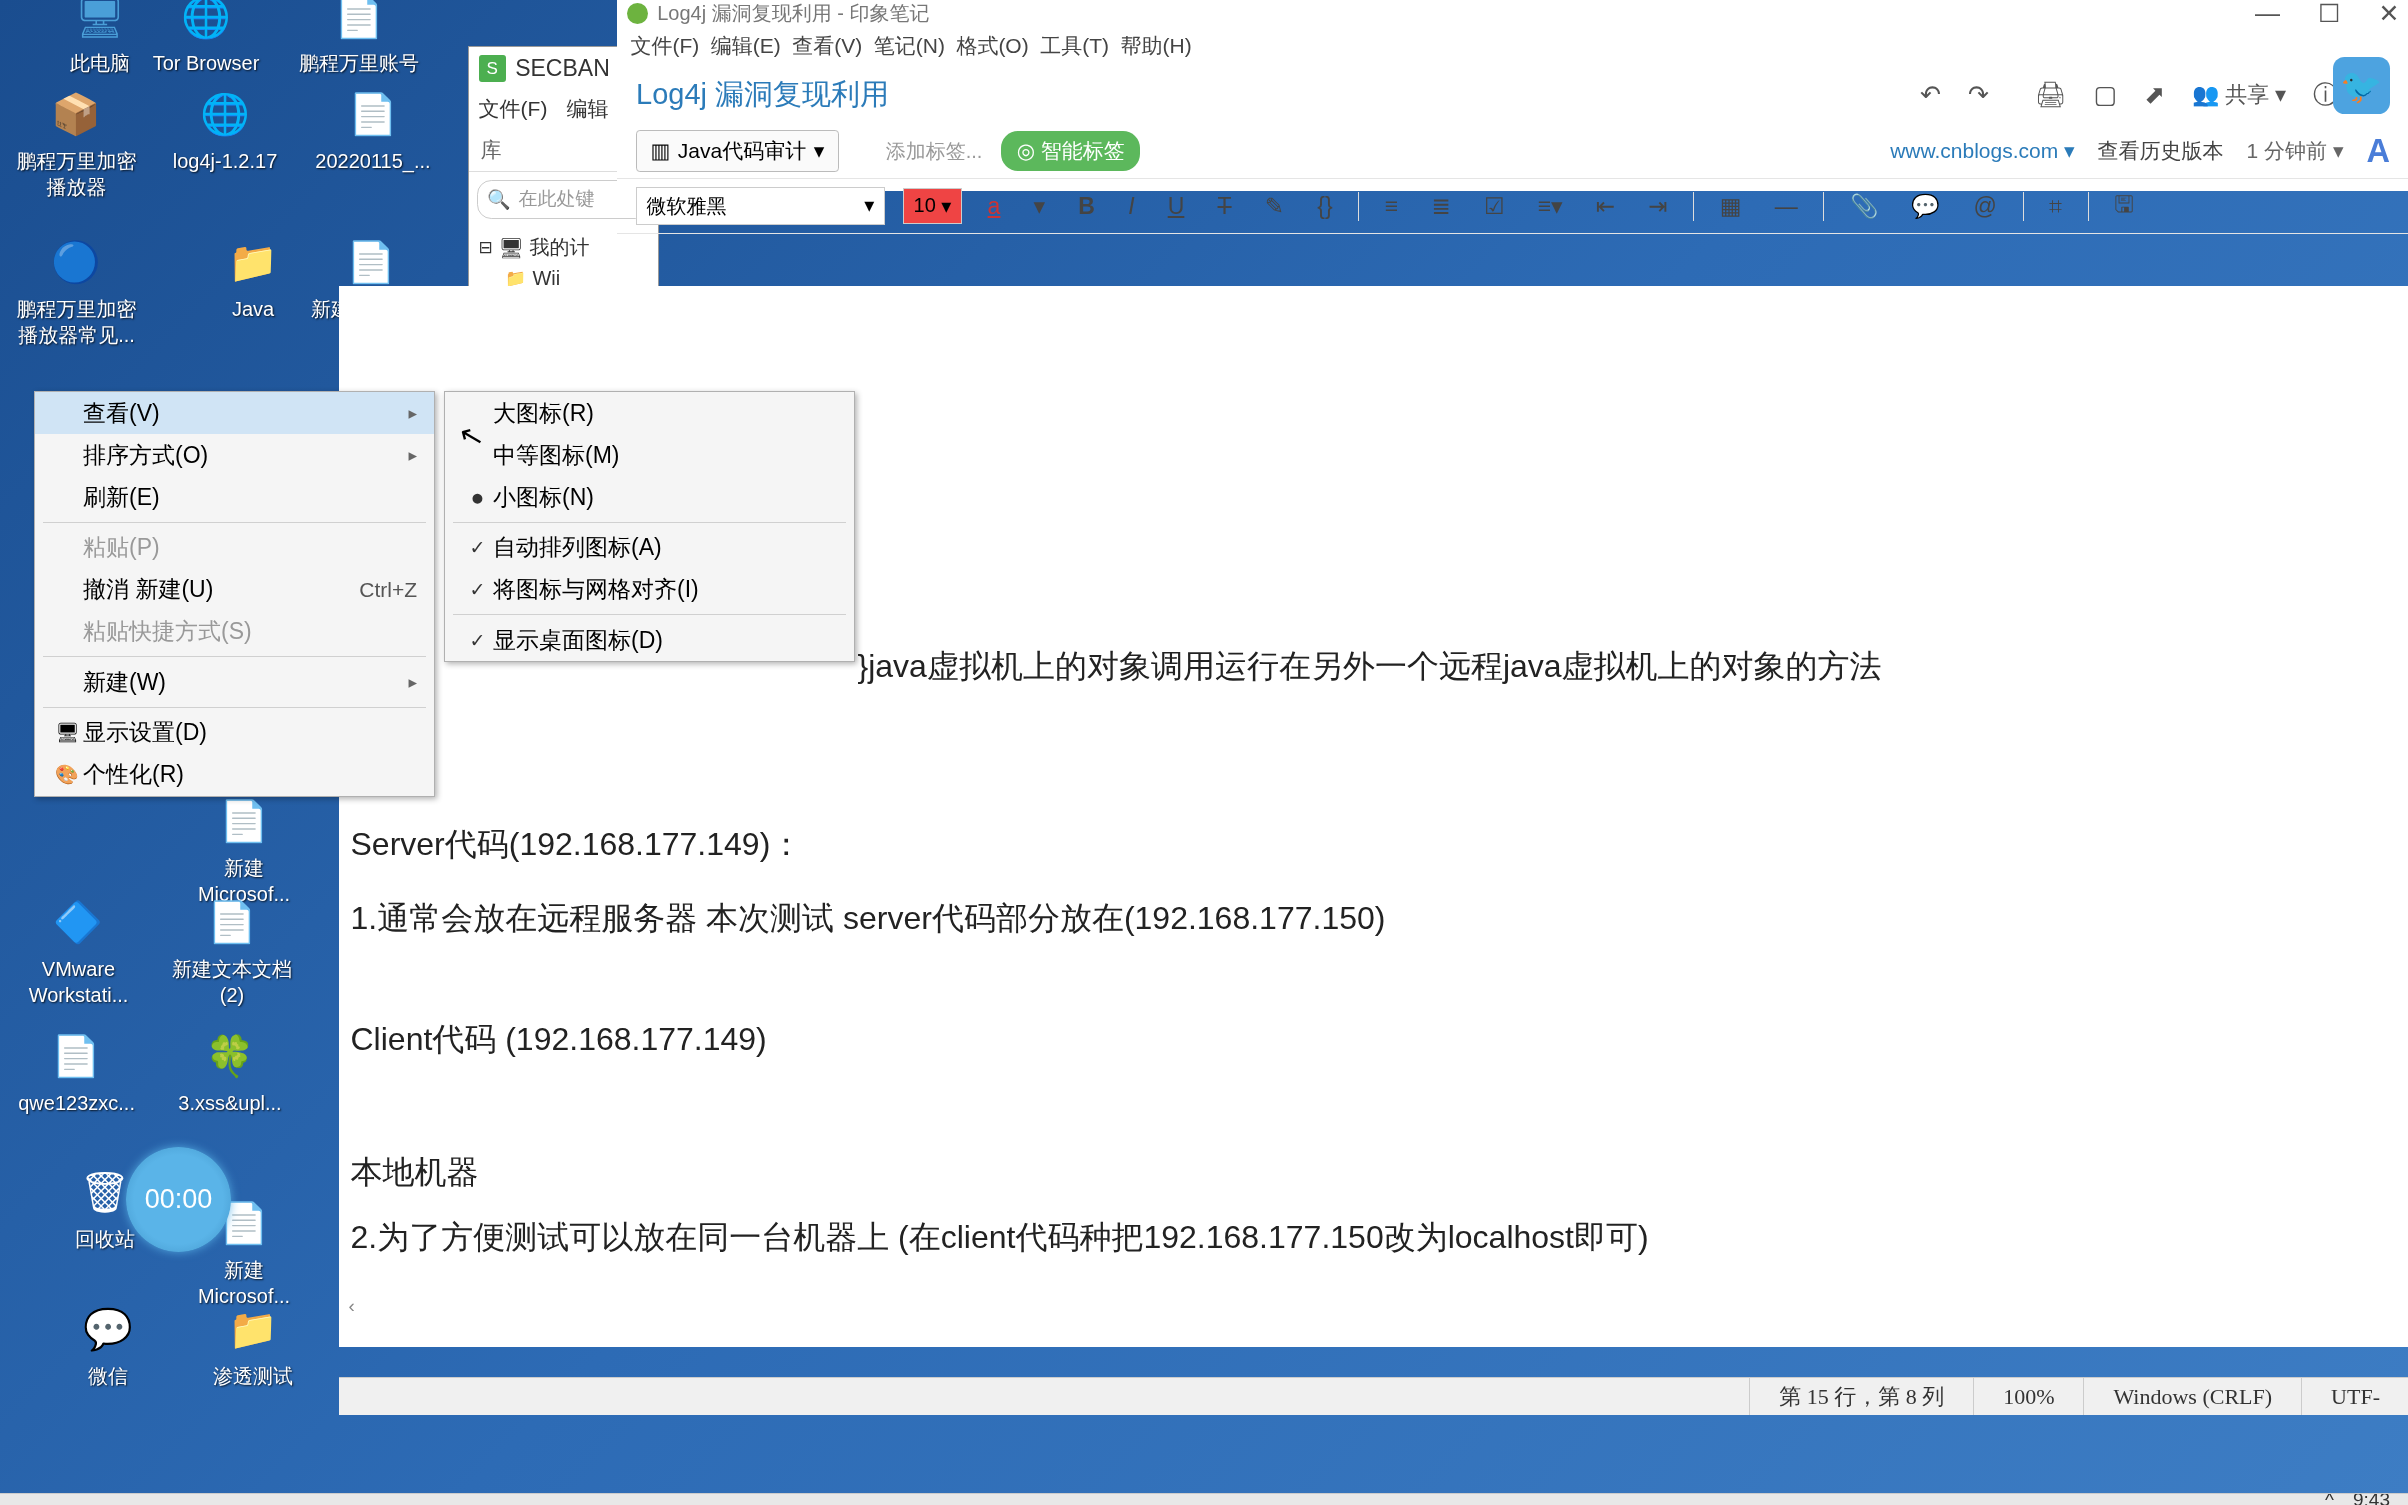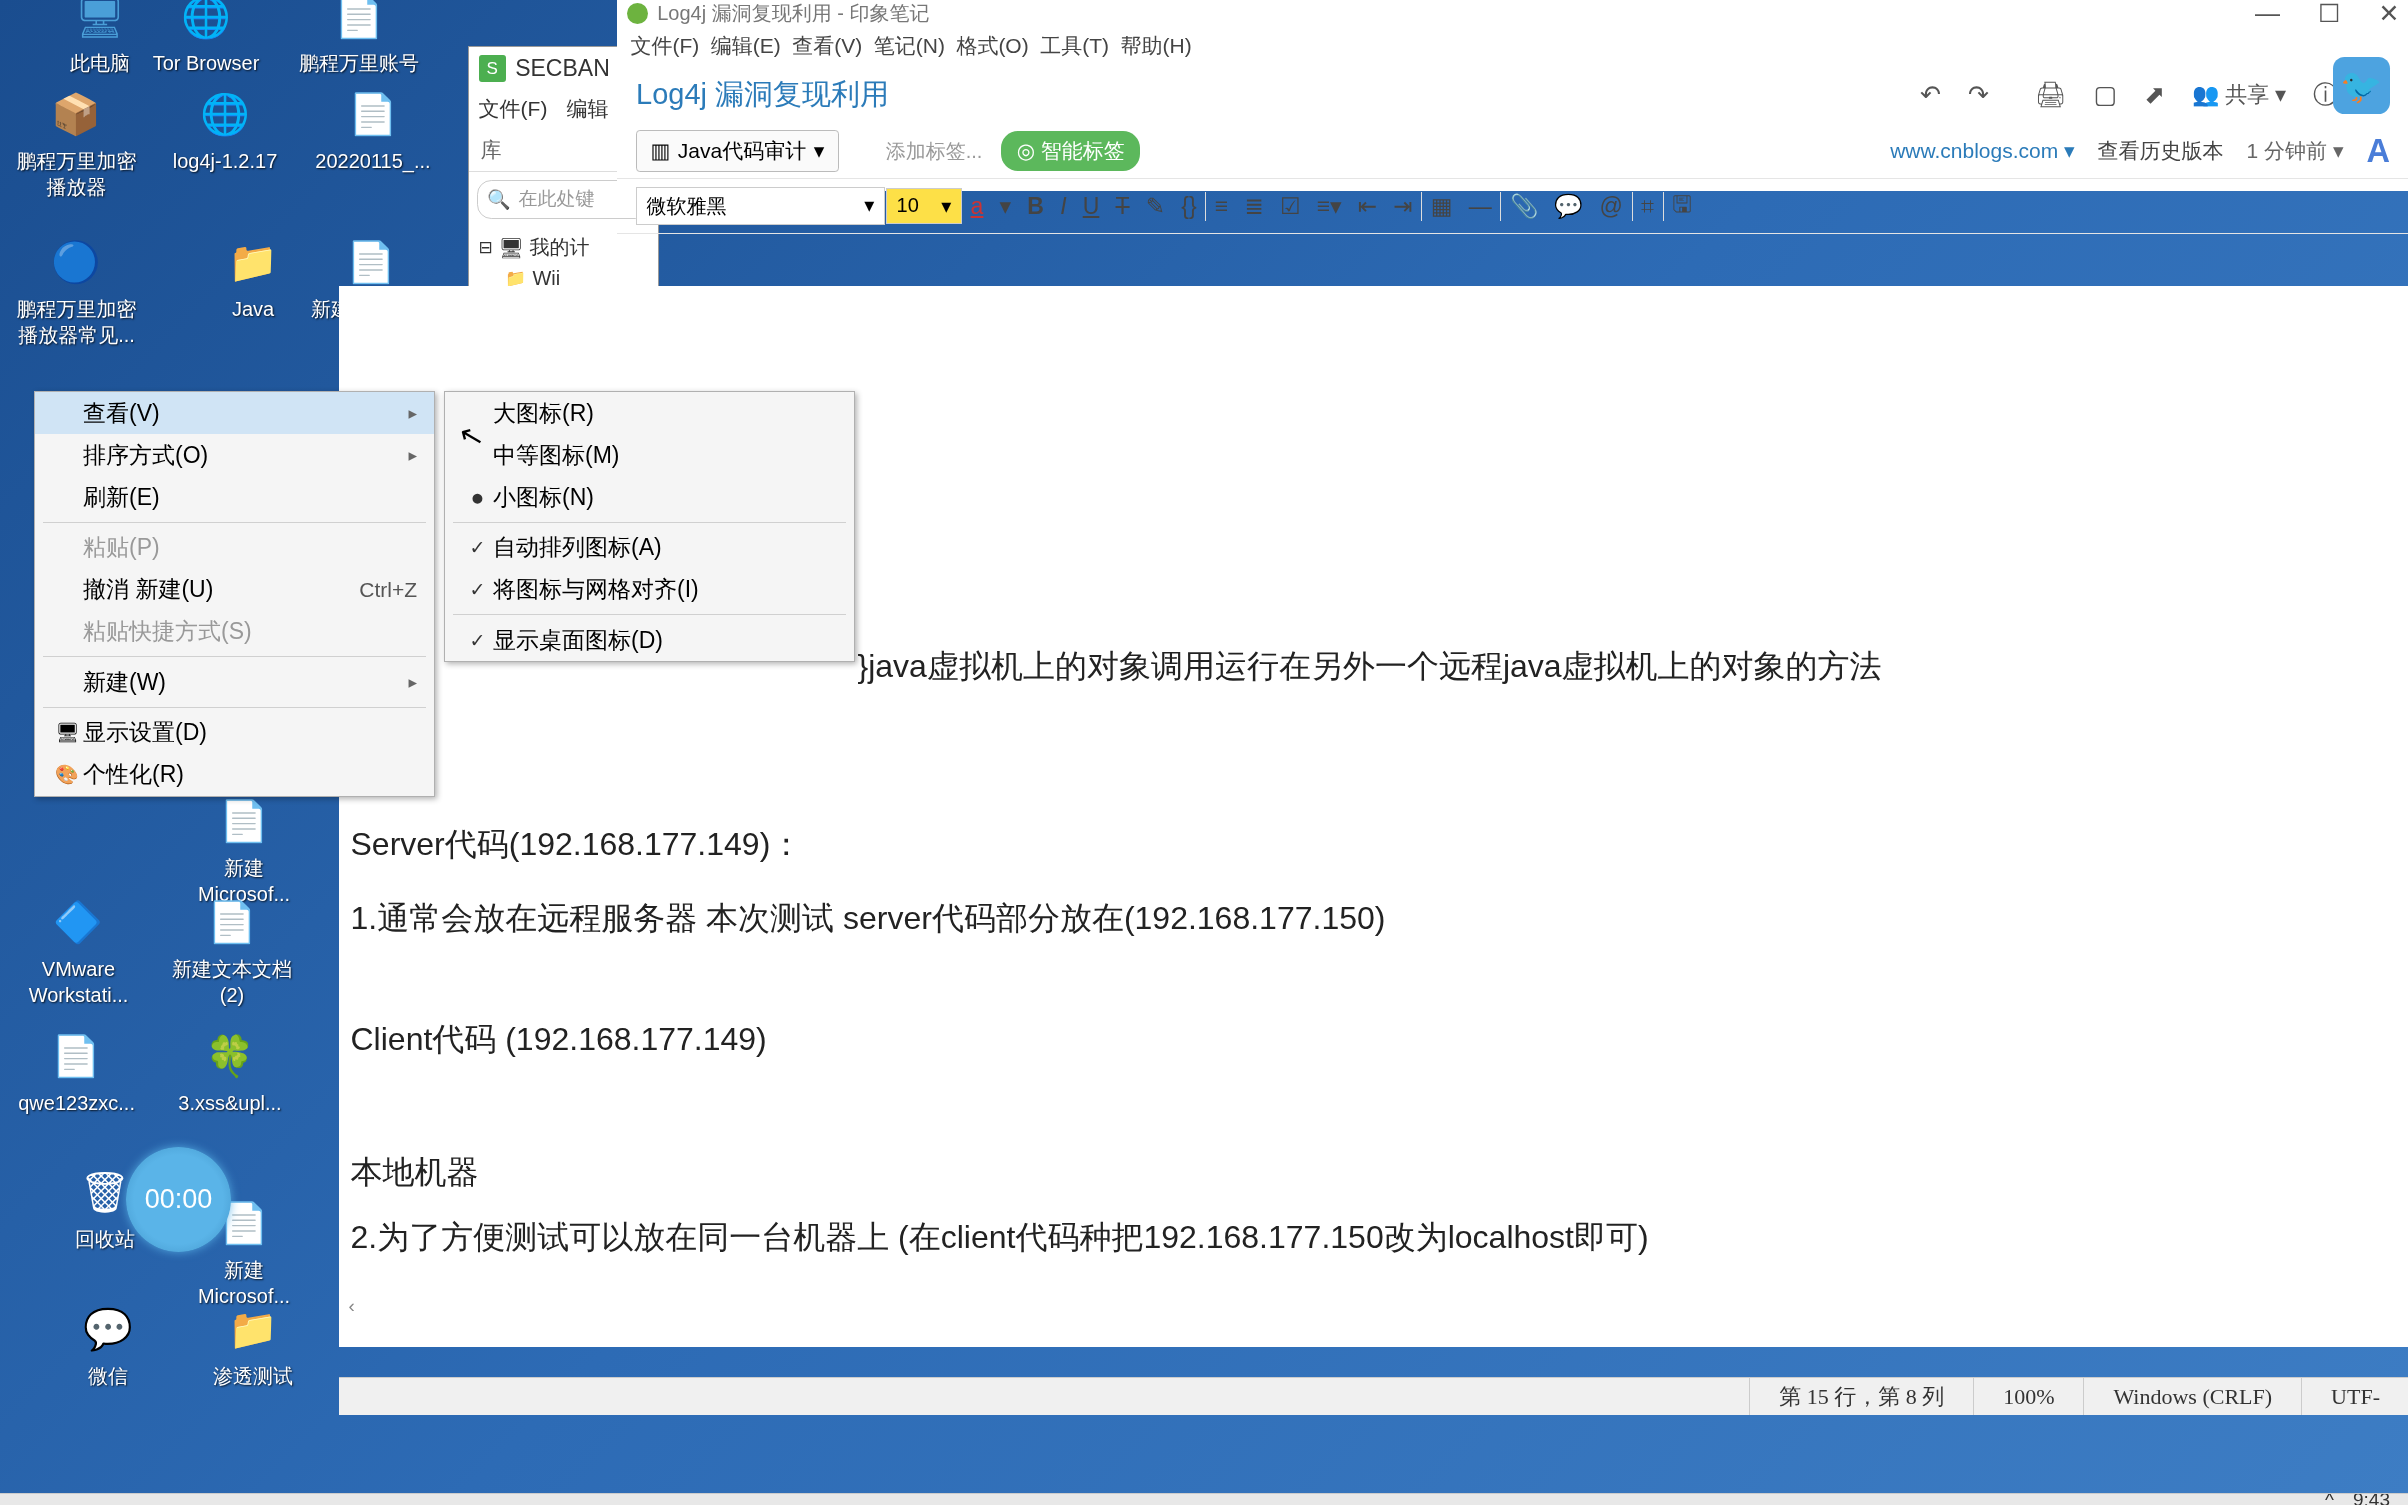--- a/index.html
+++ b/index.html
@@ -55,23 +55,23 @@
 .evernote-toolbar2 { height: 55px; display: flex; align-items: center; padding: 0 19px; gap: 19px; border-bottom: 1px solid #e5e5e5; }
 .tag-btn { border: 1px solid #bbb; border-radius: 3.8px; padding: 5.7px 13.4px; display: flex; align-items: center; gap: 7.6px; font-size: 21px; background: #fafafa; }
 .add-tag { font-size: 20px; color: #999; margin-left: 28px; }
 .smart-tag { background: #5cb85c; color: #fff; border-radius: 17px; padding: 5.7px 15.3px; font-size: 21px; display: flex; align-items: center; gap: 5.7px; }
 .toolbar2-right { margin-left: auto; display: flex; align-items: center; gap: 23px; font-size: 21px; }
 .link-url { color: #2b7bb9; }
 .history-link { color: #444; }
 .time-ago { color: #666; }
 .big-a { font-size: 32.5px; color: #4a7dd8; font-weight: bold; }
 
-.evernote-toolbar3 { height: 55px; display: flex; align-items: center; padding: 0 19px; gap: 1px; border-bottom: 1px solid #e5e5e5; }
+.evernote-toolbar3 { height: 55px; display: flex; align-items: center; padding: 0 19px; gap: 18px; border-bottom: 1px solid #e5e5e5; }
 .font-select { border: 1px solid #ccc; padding: 4.8px 9.6px; font-size: 20px; width: 249px; background: #fff; }
-.size-select { border: 1px solid #ccc; padding: 4.8px 9.6px; font-size: 20px; width: 76px; background: #fde047; }
+.size-select { border: 1px solid #ccc; padding: 4.8px 9.6px; font-size: 20px; width: 59px; background: #ef4444; }
 .fmt-btn { font-size: 23px; color: #444; padding: 3.8px 7.6px; cursor: pointer; }
 .fmt-btn.underline-a { color: #cc3333; text-decoration: underline; text-decoration-color: #cc3333; }
 .vrule { width: 1px; height: 29px; background: #ddd; }
 
 
 .note-content { position: absolute; left: 339px; top: 286px; width: 2070px; height: 1061px; background: #fff; font-size: 31px; line-height: 1.8; color: #222; padding: 0 11.5px; }
 .code-block { position: absolute; left: 657px; top: 286px; width: 1644px; height: 258px; background: #fafafa; border: 1px solid #ddd; font-family: Consolas, monospace; font-size: 23px; color: #333; padding: 11.5px 19px; line-height: 1.5; white-space: pre; }
 .code-area-badge { position: absolute; top: 11.5px; right: 24px; font-size: 25px; color: #888; }
 .note-text { margin: 17px 0; }
 .note-text.big { font-size: 32px; }

